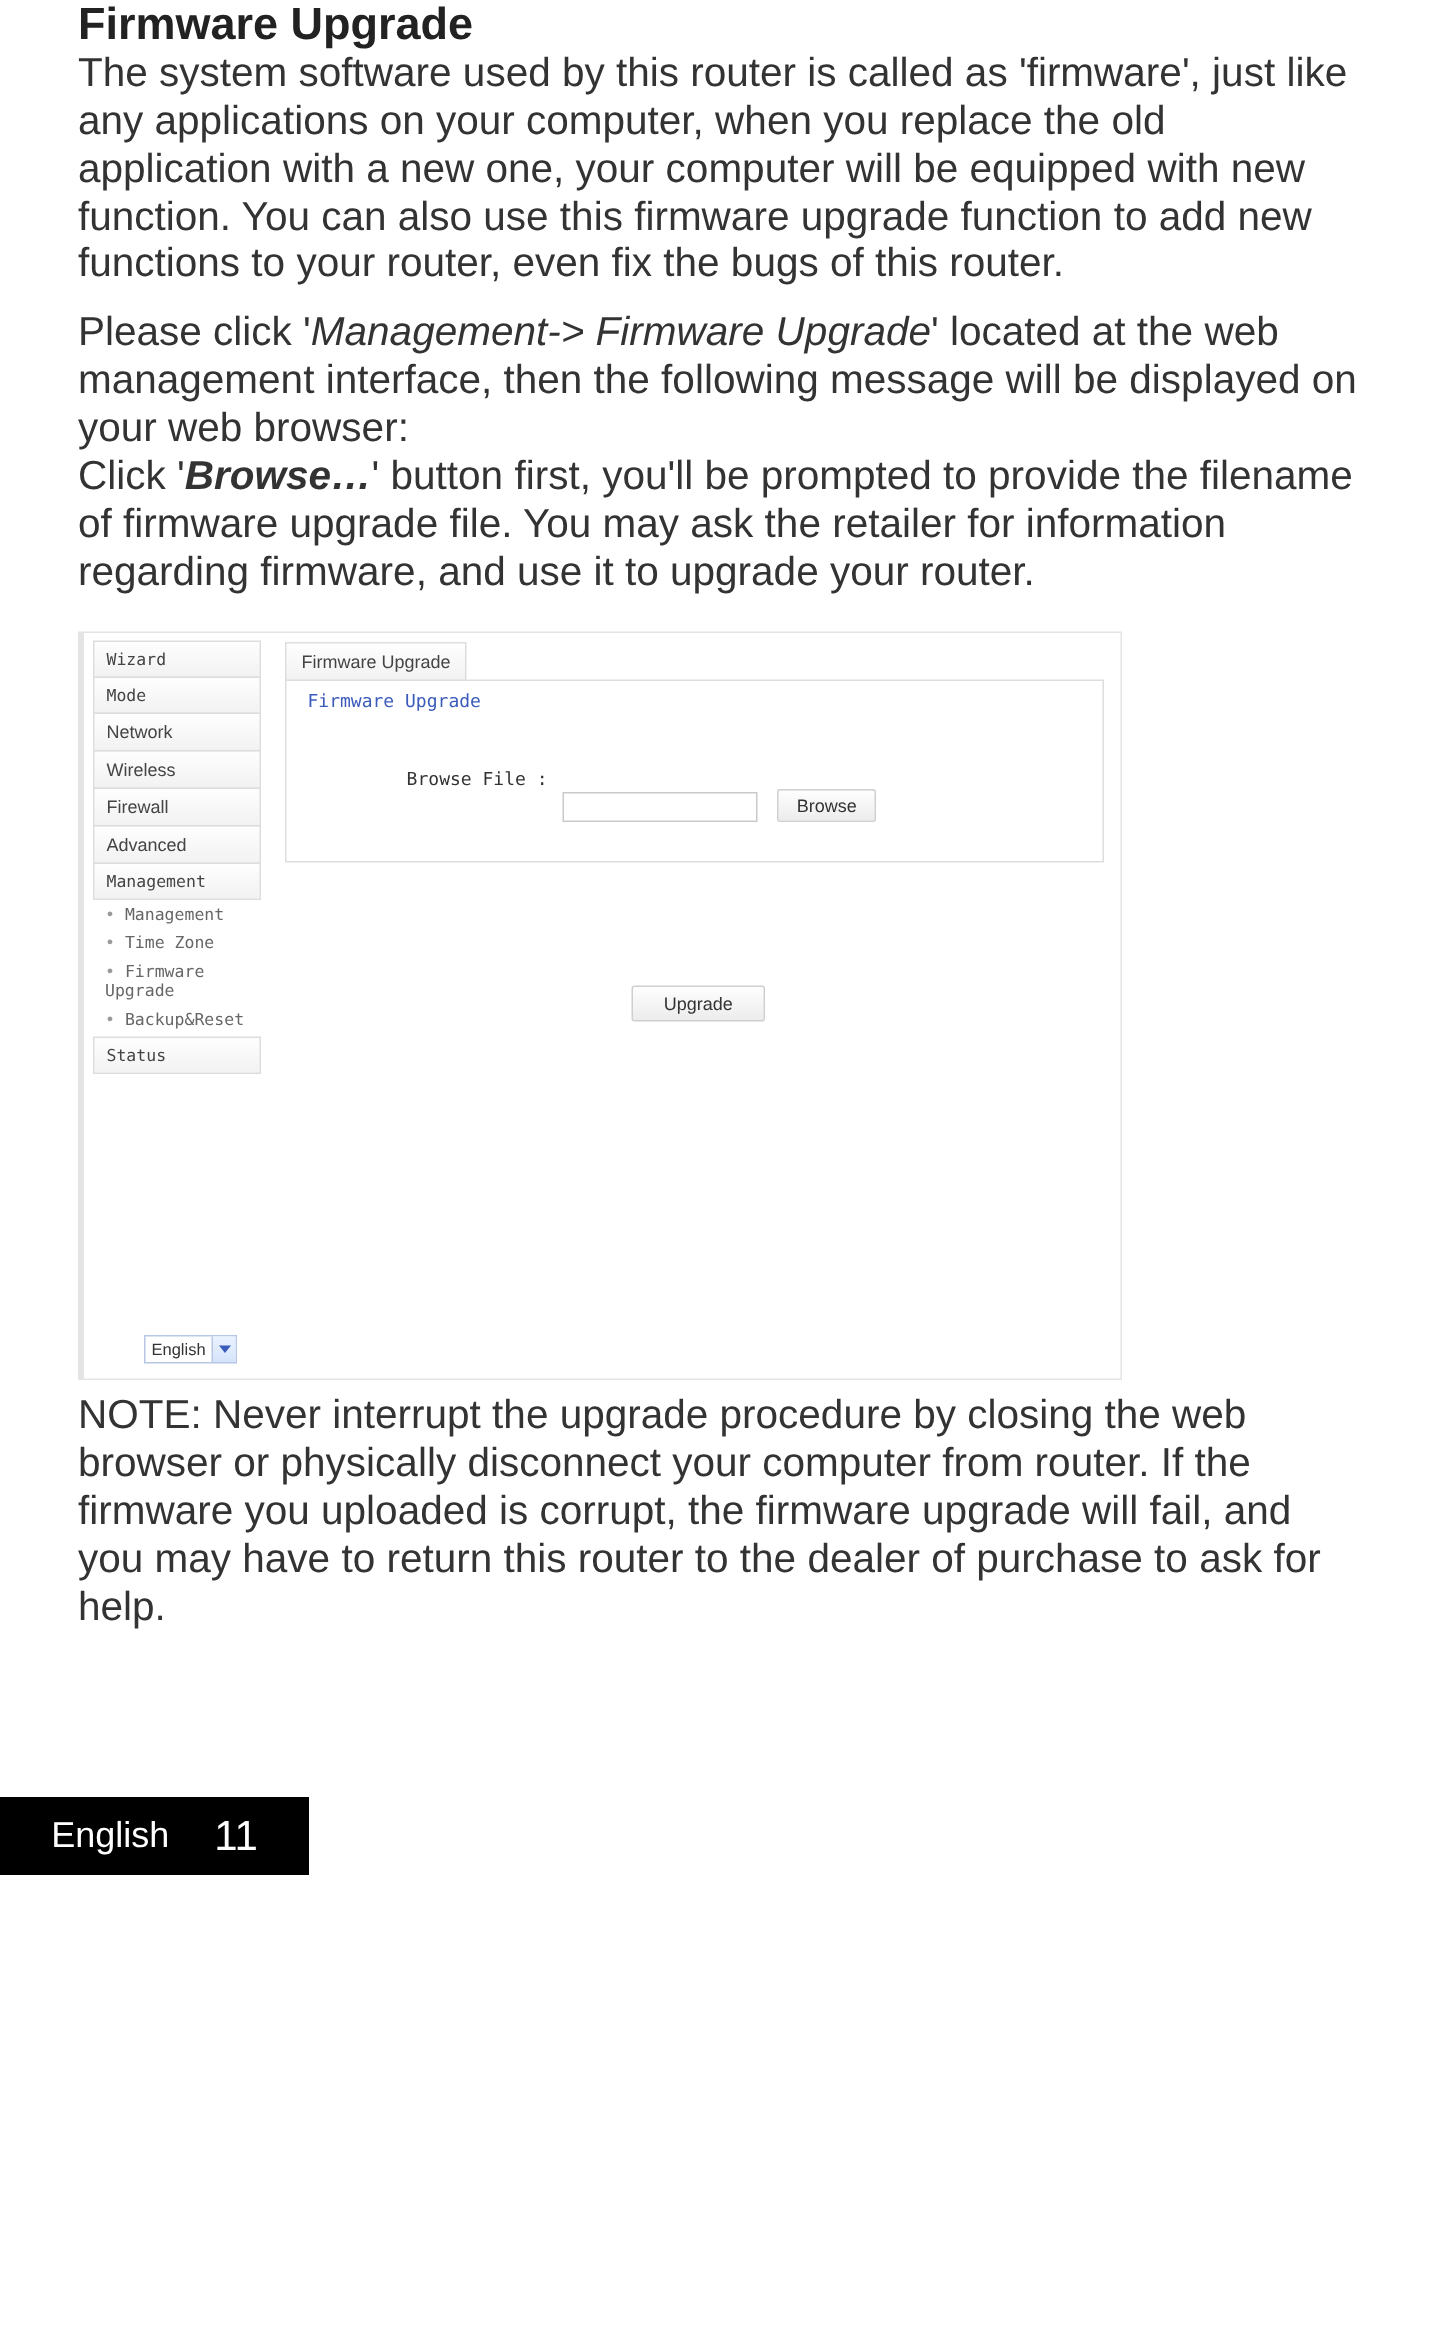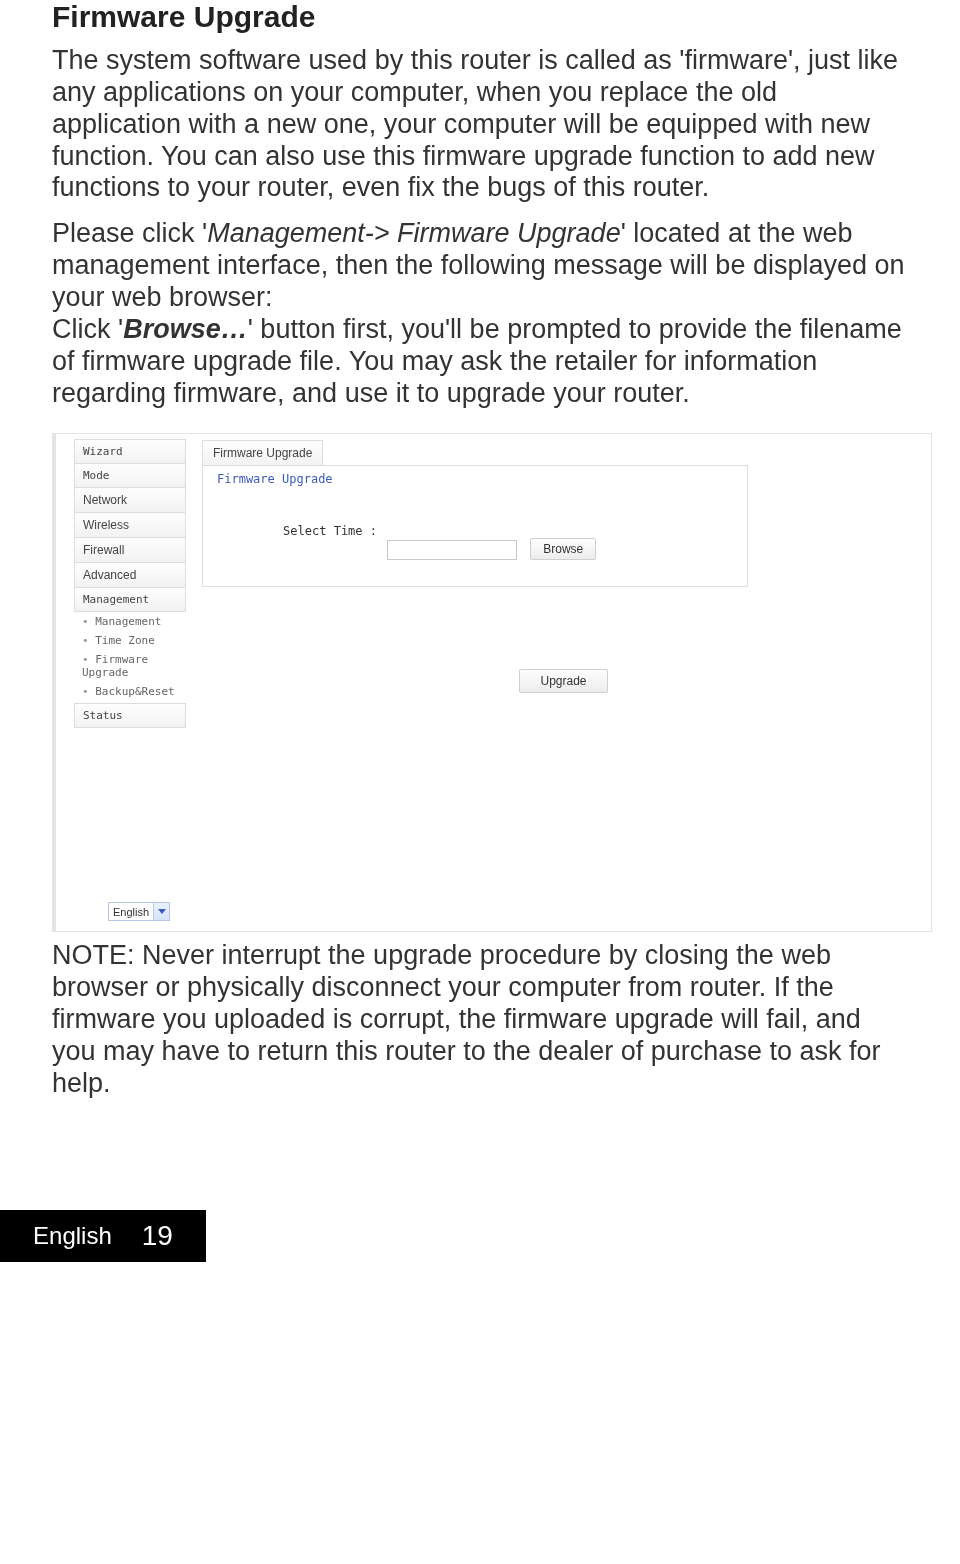--- a/index.html
+++ b/index.html
@@ -1,26 +1,26 @@
 <!DOCTYPE html>
 <html><head>
 <meta charset="utf-8">
 <style>
   * { box-sizing: border-box; margin: 0; padding: 0; }
   html, body { width: 960px; background: #fff; font-family: Arial, Helvetica, sans-serif; color: #333; }
   .page { padding: 0 52px 20px 52px; }
   .title { font-size: 30px; font-weight: bold; color: #222; line-height: 1.1; }
-  .body-text { font-size: 27px; color: #333; line-height: 1.18; margin-top: 12px; }
+  .body-text { font-size: 27px; color: #333; line-height: 1.18; margin-top: 0; }
   .body-text .em { font-style: italic; }
   .body-text .bem { font-style: italic; font-weight: bold; }
   .gap-sm { margin-top: 14px; }
   .gap-md { margin-top: 30px; }
 
   
-  .ui-shot { margin-top: 24px; border: 1px solid #e4e4e4; border-left: 4px solid #e4e4e4; width: 880px; padding: 6px 0 10px 16px; font-family: Verdana, Tahoma, sans-serif; font-size: 12px; color: #333; }
+  .ui-shot { margin-top: 24px; border: 1px solid #e4e4e4; border-left: 4px solid #e4e4e4; width: 696px; padding: 6px 0 10px 4px; font-family: Verdana, Tahoma, sans-serif; font-size: 12px; color: #333; }
   .ui-row { display: flex; }
   .sidebar { width: 112px; margin-left: 2px; }
   .nav-item { border: 1px solid #ddd; background: linear-gradient(#fefefe,#f2f2f2); padding: 5px 8px; margin-top: -1px; font-size: 12px; color: #444; }
   .nav-item.small { font-family: "MS Sans Serif","Segoe UI",monospace; font-size: 11px; }
   .sub-item { font-family: "MS Sans Serif","Segoe UI",monospace; font-size: 11px; color: #666; padding: 3px 0 3px 8px; }
   .sub-item::before { content: "\2022\00a0"; color: #999; }
   .main-col { flex: 1; margin-left: 16px; margin-right: 6px; }
   .tab { display: inline-block; border: 1px solid #ddd; background: linear-gradient(#fefefe,#f2f2f2); padding: 5px 10px; font-size: 12px; color: #444; }
   .panel { border: 1px solid #ddd; width: 546px; margin-top: -1px; padding: 6px 14px 22px 14px; }
   .panel-title { font-family: "MS Sans Serif","Segoe UI",monospace; font-size: 12px; color: #3b5bbc; padding-bottom: 2px; }
@@ -73,21 +73,21 @@
         <div class="sub-item">Firmware Upgrade</div>
         <div class="sub-item">Backup&amp;Reset</div>
         <div class="nav-item small" style="margin-top:2px;">Status</div>
       </div>
 
       <div class="main-col">
         <span class="tab">Firmware Upgrade</span>
         <div class="panel">
           <div class="panel-title">Firmware Upgrade</div>
           <div class="kv-row" style="margin-top:10px;">
-            <div class="kv-label">Select Time :</div>
+            <div class="kv-label">Browse File :</div>
             <div class="kv-val">
               <span class="file-input"></span>
               <span class="btn" style="margin-left:6px;">Browse</span>
             </div>
           </div>
         </div>
         <div class="upgrade-wrap">
           <span class="btn" style="padding:4px 20px;">Upgrade</span>
         </div>
       </div>
@@ -105,14 +105,14 @@
     </div>
   </div>
 
 
   <div class="after-text gap-md">NOTE: Never interrupt the upgrade procedure by closing the web browser or physically disconnect your computer from router. If the firmware you uploaded is corrupt, the firmware upgrade will fail, and you may have to return this router to the dealer of purchase to ask for help.</div>
 
 </div>
 
 <div class="footer-bar">
   <span class="footer-lang">English</span>
-  <span class="footer-page">19</span>
+  <span class="footer-page">11</span>
 </div>
 
 </body></html>

